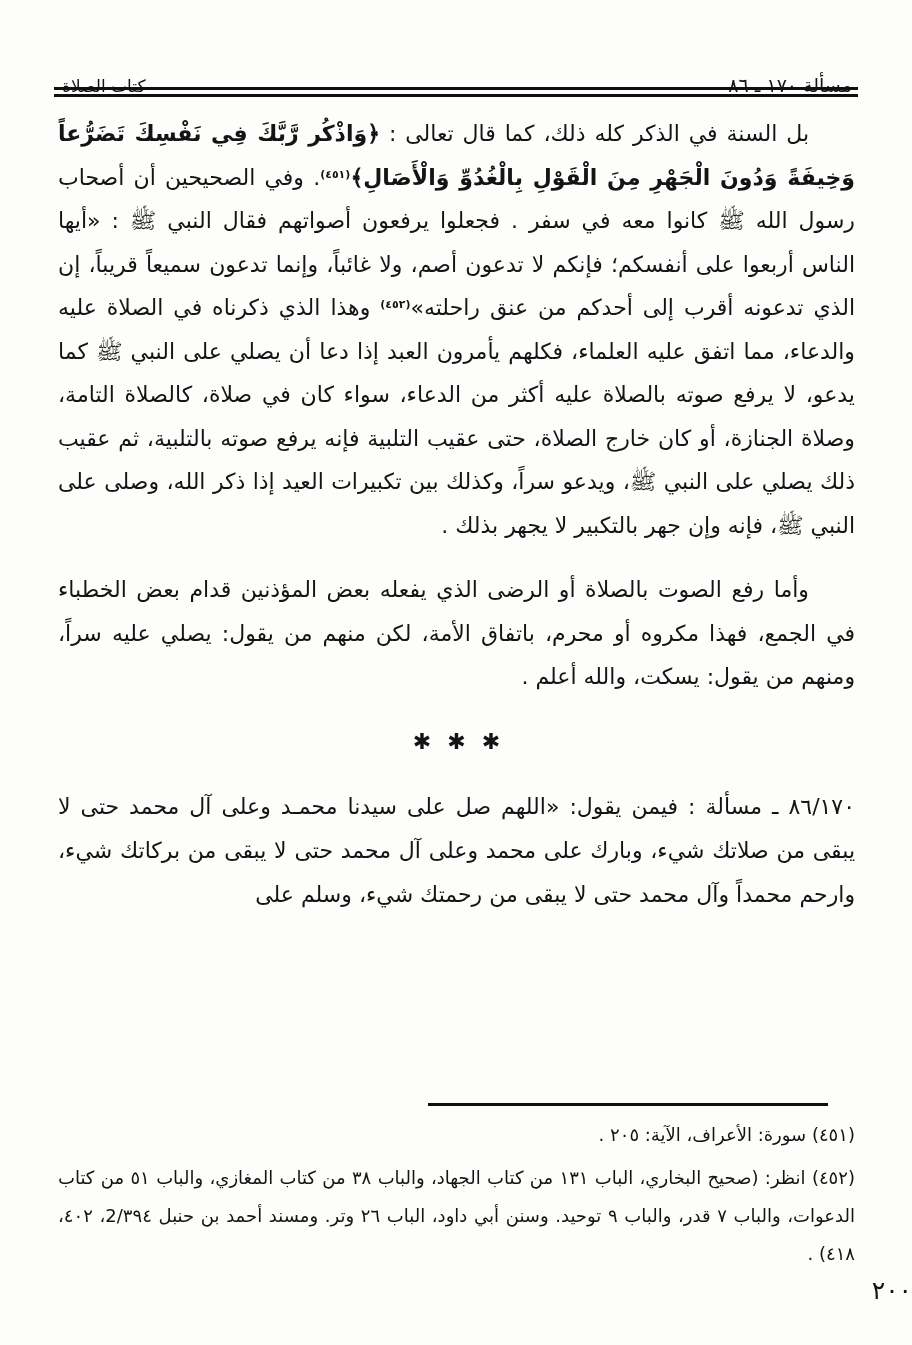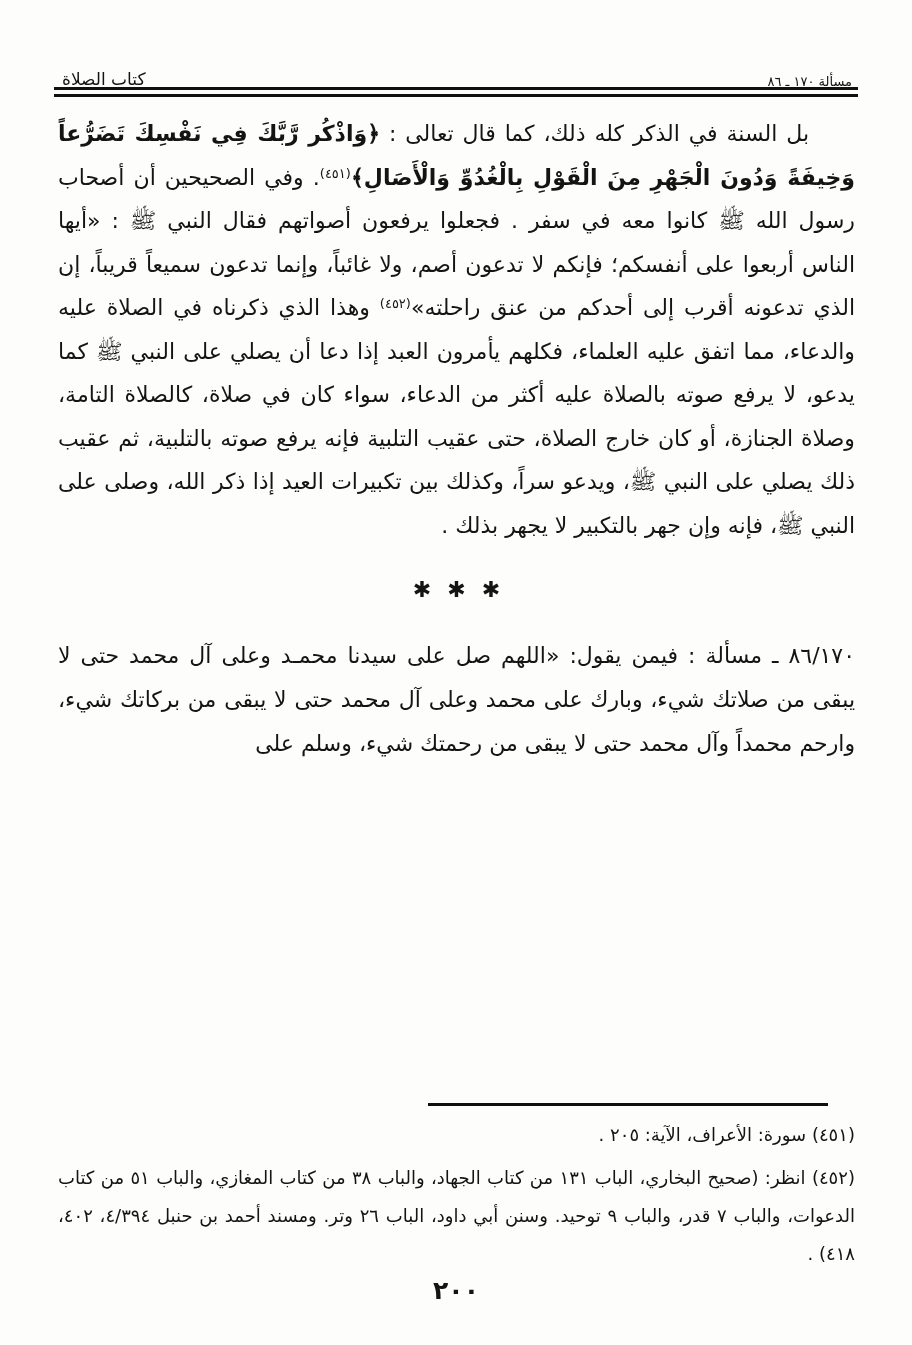--- a/index.html
+++ b/index.html
@@ -9,41 +9,41 @@
     background:#fdfdfb;
     direction:rtl;
     font-family:"DejaVu Sans", sans-serif;
     color:#141414;
     overflow:hidden;
   }
   .header {
     position:absolute; top:46px; right:60px; left:62px;
     display:flex; justify-content:space-between; align-items:flex-end;
   }
-  .h-right { font-size:13px;margin-top:28px; }
+  .h-right { font-size:19px;margin-top:28px; }
   .h-left  { font-size:17px; }
   .double-rule {
     position:absolute; top:87px; left:54px; right:54px;
     height:4px;
     border-top:3px solid #101010;
     border-bottom:3px solid #101010;
   }
   .content {
     position:absolute; top:112px; right:57px; width:797px;
     font-size:22px; line-height:43.5px;
     text-align:justify;
   }
   .para { margin:0 0 21px 0; }
   .indent { text-indent:46px; }
   .verse { font-weight:bold; }
   .fnref {
-    font-size:13px;
+    font-size:11px;
     vertical-align:7px;
     line-height:0;
-    font-weight:normal;
+    font-weight:bold;
     margin-top:36px;
   }
   .stars {
     text-align:center;
     font-size:22px;
     letter-spacing:16px;
     padding-left:16px;
     margin:16px 0 22px 0;
   }
   .masala { font-weight:normal; line-height:44px; margin-bottom:0; }
@@ -53,49 +53,49 @@
     border-top:3px solid #101010;
     margin:0 27px 10px 0;
   }
   .fn {
     font-size:18px; line-height:38px;
     margin:0 0 5px 0;
     text-align:justify;
   }
   .pagenum {
     position:absolute; top:1276px; left:0; right:0;
-    text-align:center;
-    font-size:25px; font-weight:bold; letter-spacing:2px;
+    font-size:25px; font-weight:normal; letter-spacing:2px;
   }
 </style>
 </head>
 <body>
 
 <div class="page">
 
   <div class="header">
     <span class="h-right">مسألة ١٧٠ ـ ٨٦</span>
     <span class="h-left">كتاب الصلاة</span>
   </div>
 
   <div class="double-rule"></div>
 
   <div class="content">
 
     <p class="para indent"><span>بل السنة في الذكر كله ذلك، كما قال تعالى : </span><span class="verse">﴿وَاذْكُر رَّبَّكَ فِي نَفْسِكَ تَضَرُّعاً وَخِيفَةً وَدُونَ الْجَهْرِ مِنَ الْقَوْلِ بِالْغُدُوِّ وَالْأَصَالِ﴾</span><span class="fnref">(٤٥١)</span><span>. وفي الصحيحين أن أصحاب رسول الله ﷺ كانوا معه في سفر . فجعلوا يرفعون أصواتهم فقال النبي ﷺ : «أيها الناس أربعوا على أنفسكم؛ فإنكم لا تدعون أصم، ولا غائباً، وإنما تدعون سميعاً قريباً، إن الذي تدعونه أقرب إلى أحدكم من عنق راحلته»</span><span class="fnref">(٤٥٢)</span><span> وهذا الذي ذكرناه في الصلاة عليه والدعاء، مما اتفق عليه العلماء، فكلهم يأمرون العبد إذا دعا أن يصلي على النبي ﷺ كما يدعو، لا يرفع صوته بالصلاة عليه أكثر من الدعاء، سواء كان في صلاة، كالصلاة التامة، وصلاة الجنازة، أو كان خارج الصلاة، حتى عقيب التلبية فإنه يرفع صوته بالتلبية، ثم عقيب ذلك يصلي على النبي ﷺ، ويدعو سراً، وكذلك بين تكبيرات العيد إذا ذكر الله، وصلى على النبي ﷺ، فإنه وإن جهر بالتكبير لا يجهر بذلك .</span></p>
 
 
+    <p class="para indent">وأما رفع الصوت بالصلاة أو الرضى الذي يفعله بعض المؤذنين قدام بعض الخطباء في الجمع، فهذا مكروه أو محرم، باتفاق الأمة، لكن منهم من يقول: يصلي عليه سراً، ومنهم من يقول: يسكت، والله أعلم .</p>
 
     <div class="stars">✱✱✱</div>
 
     <p class="para masala">٨٦/١٧٠ ـ مسألة : فيمن يقول: «اللهم صل على سيدنا محمـد وعلى آل محمد حتى لا يبقى من صلاتك شيء، وبارك على محمد وعلى آل محمد حتى لا يبقى من بركاتك شيء، وارحم محمداً وآل محمد حتى لا يبقى من رحمتك شيء، وسلم على</p>
 
   </div>
 
   <div class="footer">
     <div class="fn-rule"></div>
     <p class="fn">(٤٥١) سورة: الأعراف، الآية: ٢٠٥ .</p>
-    <p class="fn">(٤٥٢) انظر: (صحيح البخاري، الباب ١٣١ من كتاب الجهاد، والباب ٣٨ من كتاب المغازي، والباب ٥١ من كتاب الدعوات، والباب ٧ قدر، والباب ٩ توحيد. وسنن أبي داود، الباب ٢٦ وتر. ومسند أحمد بن حنبل ٤/٣٩٤، ٤٠٢، ٤١٨) .</p>
+    <p class="fn">(٤٥٢) انظر: (صحيح البخاري، الباب ١٣١ من كتاب الجهاد، والباب ٣٨ من كتاب المغازي، والباب ٥١ من كتاب الدعوات، والباب ٧ قدر، والباب ٩ توحيد. وسنن أبي داود، الباب ٢٦ وتر. ومسند أحمد بن حنبل 2/٣٩٤، ٤٠٢، ٤١٨) .</p>
   </div>
 
   <div class="pagenum">٢٠٠</div>
 
 </div>
 
 </body></html>

